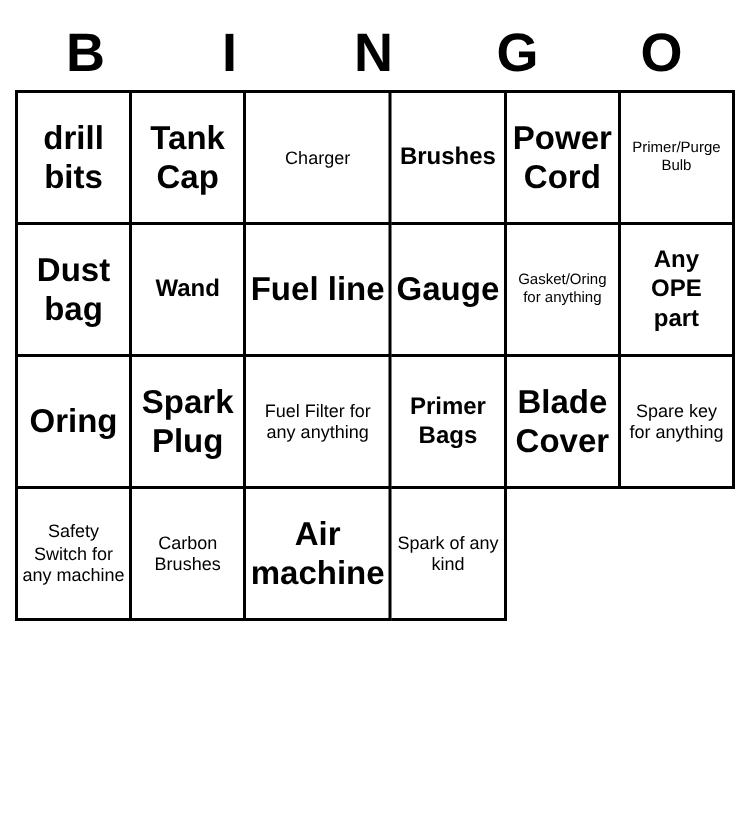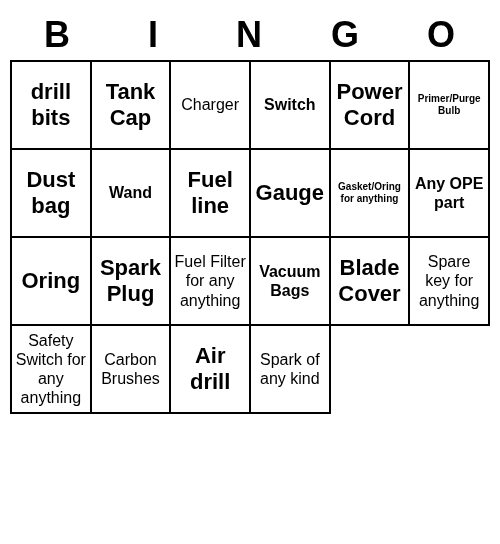--- a/index.html
+++ b/index.html
@@ -50,25 +50,24 @@
     }
     .size-large {
       font-size: 22px;
       font-weight: bold;
     }
     .size-medium {
       font-size: 16px;
       font-weight: bold;
     }
     .size-small {
-      font-size: 16px;
+      font-size: 12px;
     }
     .size-xsmall {
       font-size: 10px;
-      font-weight: bold;
     }
   </style>
 </head>
 <body>
 
 <div class="bingo-container">
   <div class="bingo-header">
     <div class="bingo-header-cell">B</div>
     <div class="bingo-header-cell">I</div>
     <div class="bingo-header-cell">N</div>
@@ -79,21 +78,21 @@
   <div class="bingo-cell">
         <span class="cell-text size-large">drill bits</span>
       </div>
       <div class="bingo-cell">
         <span class="cell-text size-large">Tank Cap</span>
       </div>
       <div class="bingo-cell">
         <span class="cell-text size-small">Charger</span>
       </div>
       <div class="bingo-cell">
-        <span class="cell-text size-medium">Switch</span>
+        <span class="cell-text size-medium">Brushes</span>
       </div>
       <div class="bingo-cell">
         <span class="cell-text size-large">Power Cord</span>
       </div>
       <div class="bingo-cell">
         <span class="cell-text size-xsmall">Primer/Purge Bulb</span>
       </div>
       <div class="bingo-cell">
         <span class="cell-text size-large">Dust bag</span>
       </div>
@@ -115,34 +114,34 @@
       <div class="bingo-cell">
         <span class="cell-text size-large">Oring</span>
       </div>
       <div class="bingo-cell">
         <span class="cell-text size-large">Spark Plug</span>
       </div>
       <div class="bingo-cell">
         <span class="cell-text size-small">Fuel Filter for any anything</span>
       </div>
       <div class="bingo-cell">
-        <span class="cell-text size-medium">Vacuum Bags</span>
+        <span class="cell-text size-medium">Primer Bags</span>
       </div>
       <div class="bingo-cell">
         <span class="cell-text size-large">Blade Cover</span>
       </div>
       <div class="bingo-cell">
         <span class="cell-text size-small">Spare key for anything</span>
       </div>
       <div class="bingo-cell">
-        <span class="cell-text size-small">Safety Switch for any anything</span>
+        <span class="cell-text size-small">Safety Switch for any machine</span>
       </div>
       <div class="bingo-cell">
         <span class="cell-text size-small">Carbon Brushes</span>
       </div>
       <div class="bingo-cell">
-        <span class="cell-text size-large">Air drill</span>
+        <span class="cell-text size-large">Air machine</span>
       </div>
       <div class="bingo-cell">
         <span class="cell-text size-small">Spark of any kind</span>
       </div>
     </div>
 </div>
 
 </body></html>

